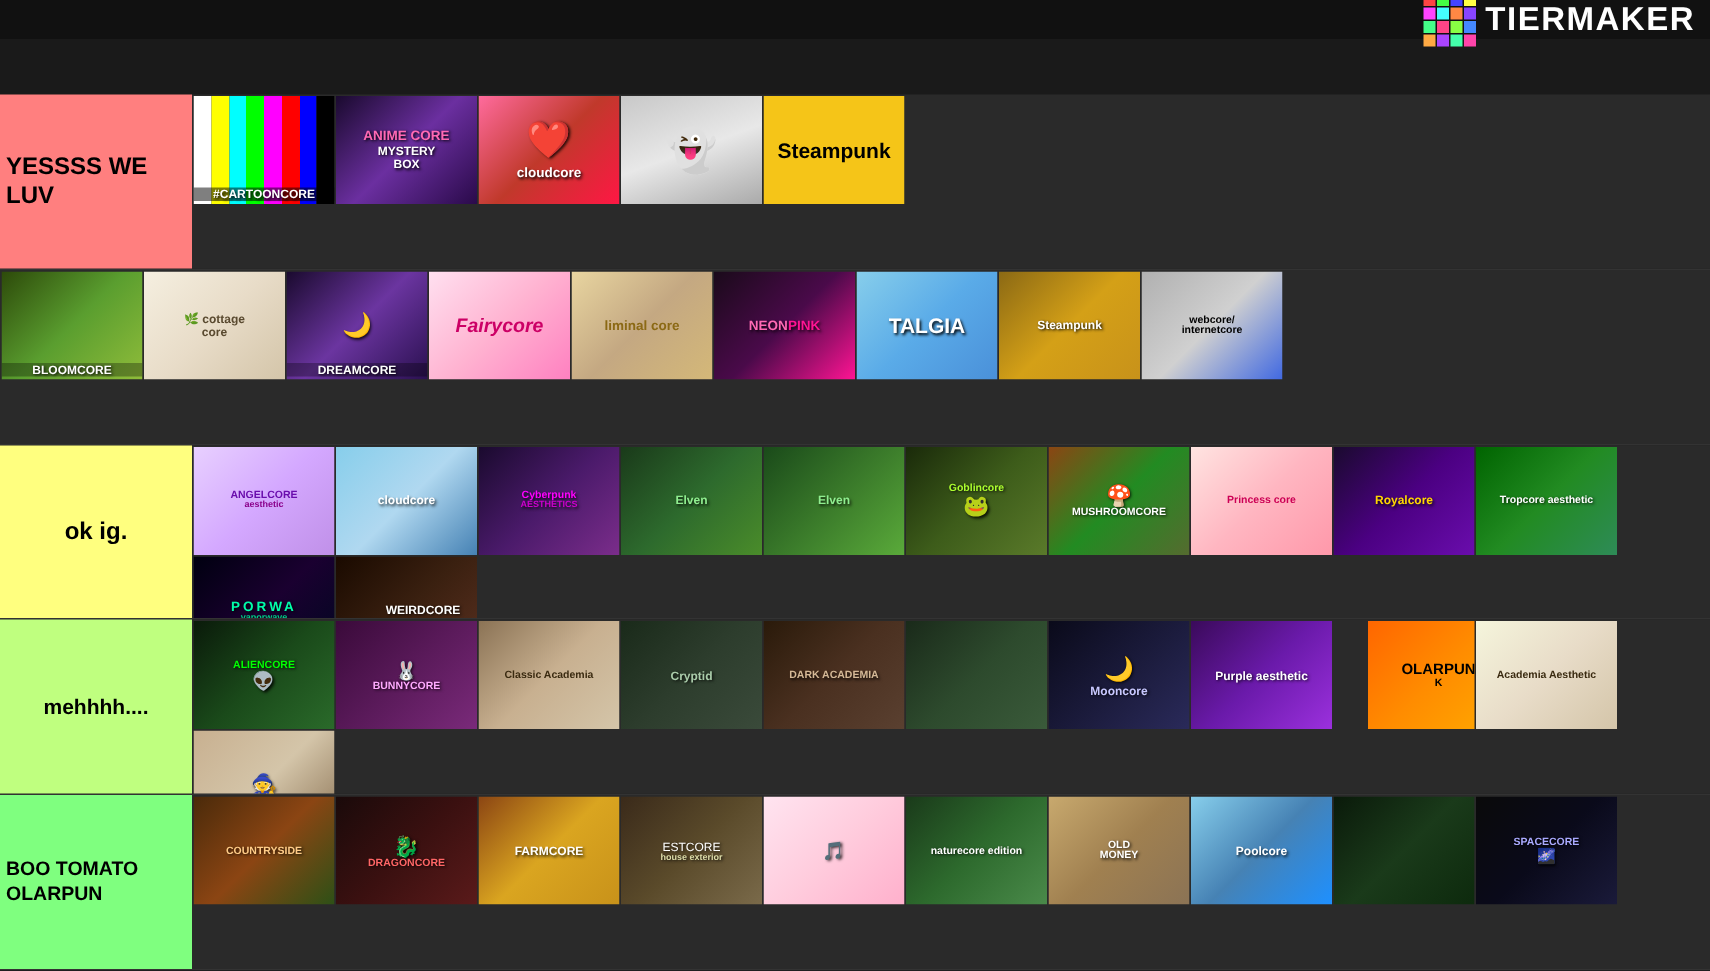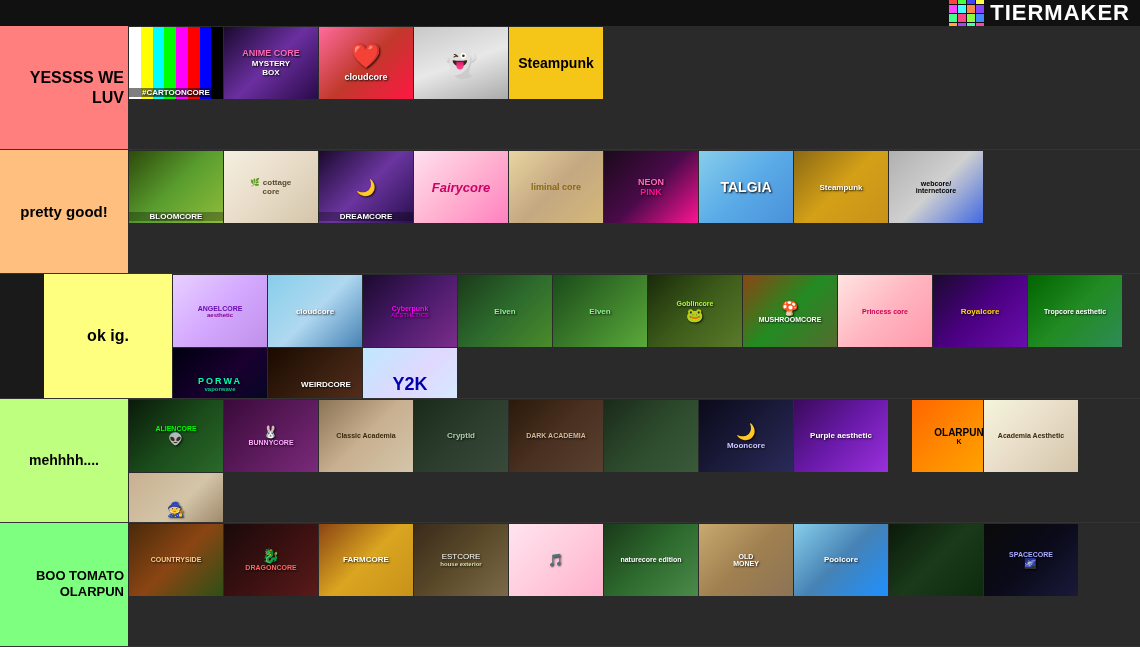--- a/index.html
+++ b/index.html
@@ -9,20 +9,21 @@
       background: #1a1a1a;
       font-family: Arial, sans-serif;
       overflow: hidden;
     }
 
     .tier-list {
       display: flex;
       flex-direction: column;
       width: 100%;
       height: 100%;
+      gap: 37px;
     }
 
     .header-row {
       display: flex;
       align-items: center;
       justify-content: space-between;
       background: #111;
       padding: 4px 10px;
       height: 26px;
     }
@@ -67,21 +68,21 @@
 
     .tier-label {
       width: 128px;
       min-width: 128px;
       display: flex;
       align-items: center;
       justify-content: center;
       font-size: 20px;
       font-weight: bold;
       color: #000;
-      text-align: right;
+      text-align: left;
       padding: 4px;
       line-height: 1.2;
       flex-shrink: 0;
     }
 
     .tier-items {
       display: flex;
       flex-wrap: wrap;
       flex: 1;
       background: #2a2a2a;
@@ -112,21 +113,21 @@
       text-shadow: 1px 1px 2px rgba(0,0,0,0.8);
       overflow: hidden;
       position: relative;
     }
 
     
     .row-1 .tier-label { background: #ff7f7f; }
     
     .row-2 .tier-label { background: #ffbf7f; }
     
-    .row-3 .tier-label { background: #ffff7f; margin-left: 44px; }
+    .row-3 .tier-label { background: #ffff7f; }
     
     .row-4 .tier-label { background: #bfff7f; }
     
     .row-5 .tier-label { background: #7fff7f; }
 
     .item-label {
       position: absolute;
       bottom: 2px;
       left: 0;
       right: 0;
@@ -234,21 +235,20 @@
 
         <div class="tier-item">
           <div class="tier-item-inner" style="background:#f5c518;flex-direction:column;">
             <div class="text-overlay" style="color:#000;font-size:14px;font-weight:bold;text-shadow:none;">Steampunk</div>
           </div>
         </div>
       </div>
     </div>
 
     <div class="tier-row row-2">
-      <div class="tier-label" style="background:#ffbf7f;font-size:15px;">pretty good!</div>
       <div class="tier-items">
 
         <div class="tier-item">
           <div class="tier-item-inner" style="background:linear-gradient(135deg,#2d4a0a,#5a9e2f,#8fbc3a);">
             <div class="item-label">BLOOMCORE</div>
           </div>
         </div>
 
         <div class="tier-item">
           <div class="tier-item-inner" style="background:linear-gradient(135deg,#f5efe0,#e8dcc8,#d4c5a9);flex-direction:column;">
@@ -270,21 +270,21 @@
           </div>
         </div>
 
         <div class="tier-item">
           <div class="tier-item-inner" style="background:linear-gradient(135deg,#e8d5a0,#c4a882,#d4b878);">
             <div class="text-overlay" style="color:#8b6914;font-size:9px;font-weight:bold;text-shadow:none;">liminal core</div>
           </div>
         </div>
 
         <div class="tier-item">
-          <div class="tier-item-inner" style="background:linear-gradient(135deg,#1a0a1a,#4a0a4a,#ff1493);flex-direction:column;">
+          <div class="tier-item-inner" style="background:linear-gradient(135deg,#1a0a1a,#4a0a4a,#ff1493);flex-direction:row;">
             <div style="font-size:9px;font-weight:bold;color:#ff69b4;">NEON</div>
             <div style="font-size:9px;font-weight:bold;color:#ff1493;">PINK</div>
           </div>
         </div>
 
         <div class="tier-item">
           <div class="tier-item-inner" style="background:linear-gradient(135deg,#87ceeb,#5aabe8,#4a90d9);">
             <div class="text-overlay" style="font-size:14px;font-weight:bold;">TALGIA</div>
           </div>
         </div>
@@ -376,25 +376,20 @@
             <div style="font-size:6px;color:#00cc88;">vaporwave</div>
           </div>
         </div>
 
         <div class="tier-item">
           <div class="tier-item-inner" style="background:linear-gradient(135deg,#1a0a00,#3a2010,#5a3020);padding-left:22px;">
             <div style="font-size:8px;color:#fff;font-weight:bold;">WEIRDCORE</div>
           </div>
         </div>
 
-        <div class="tier-item">
-          <div class="tier-item-inner" style="background:linear-gradient(135deg,#c0e8ff,#e0d8ff,#d0f0ff);">
-            <div style="font-size:18px;color:#0000aa;font-weight:bold;text-shadow:none;">Y2K</div>
-          </div>
-        </div>
       </div>
     </div>
 
     <div class="tier-row row-4">
       <div class="tier-label" style="background:#bfff7f;font-size:14px;">mehhhh....</div>
       <div class="tier-items">
 
         <div class="tier-item">
           <div class="tier-item-inner" style="background:linear-gradient(135deg,#0a1a0a,#1a4a1a,#2a6a2a);flex-direction:column;">
             <div style="font-size:7px;font-weight:bold;color:#00ff00;">ALIENCORE</div>

